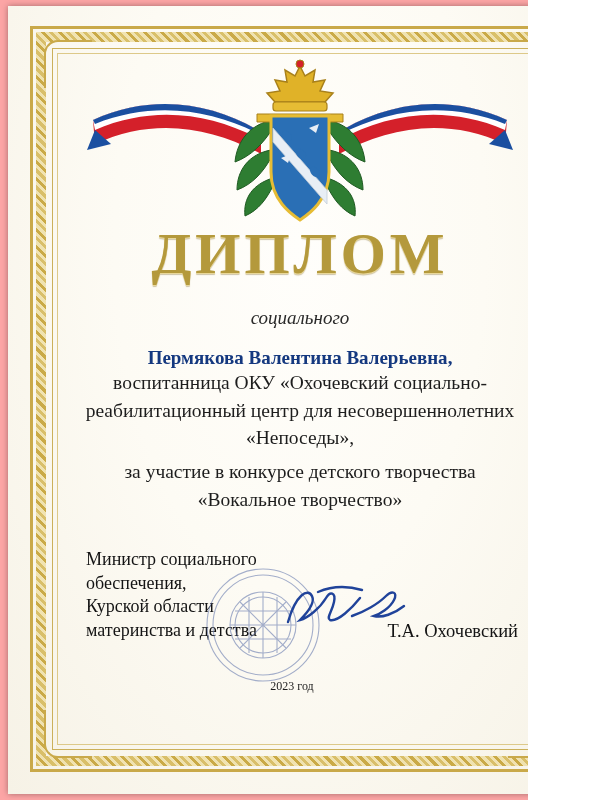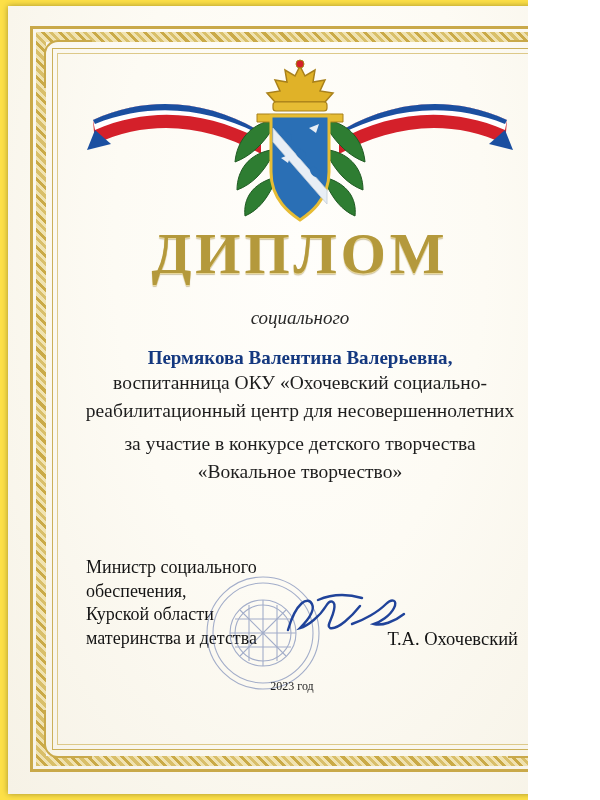--- a/index.html
+++ b/index.html
@@ -9,21 +9,21 @@
     height: 800px;
     background: #ffffff;
     font-family: "Liberation Serif", serif;
   }
 
   #page {
     position: relative;
     width: 528px;
     height: 800px;
     overflow: hidden;
-    background: #fde047;
+    background: #fca5a5;
   }
 
   
   .paper {
     position: absolute;
     left: 8px;
     top: 6px;
     width: 584px;
     height: 788px;
     background:
@@ -139,21 +139,21 @@
     line-height: 1.42;
   }
   .body-lines .l { display: block; }
   .gap { height: 6px; }
 
   
   .sign-block {
     position: absolute;
     left: 18px;
     right: 6px;
-    bottom: 88px;
+    bottom: 96px;
     text-align: left;
   }
   .sign-role {
     font-size: 18px;
     color: #141414;
     line-height: 1.3;
   }
   .sign-role .l { display: block; }
   .sign-name {
     position: absolute;
@@ -263,20 +263,21 @@
 
       <div class="awarded">социального</div>
 
       <div class="recipient">
         <span>Пермякова Валентина Валерьевна</span><span class="comma">,</span>
       </div>
 
       <div class="body-lines">
         <span class="l">воспитанница ОКУ «Охочевский социально-</span>
         <span class="l">реабилитационный центр для несовершеннолетних</span>
+        <span class="l">«Непоседы»,</span>
         <div class="gap"></div>
         <span class="l">за участие в конкурсе детского творчества</span>
         <span class="l">«Вокальное творчество»</span>
       </div>
 
       <div class="sign-block">
         <div class="sign-role">
           <span class="l">Министр социального</span>
           <span class="l">обеспечения,</span>
           <span class="l">Курской области</span>

